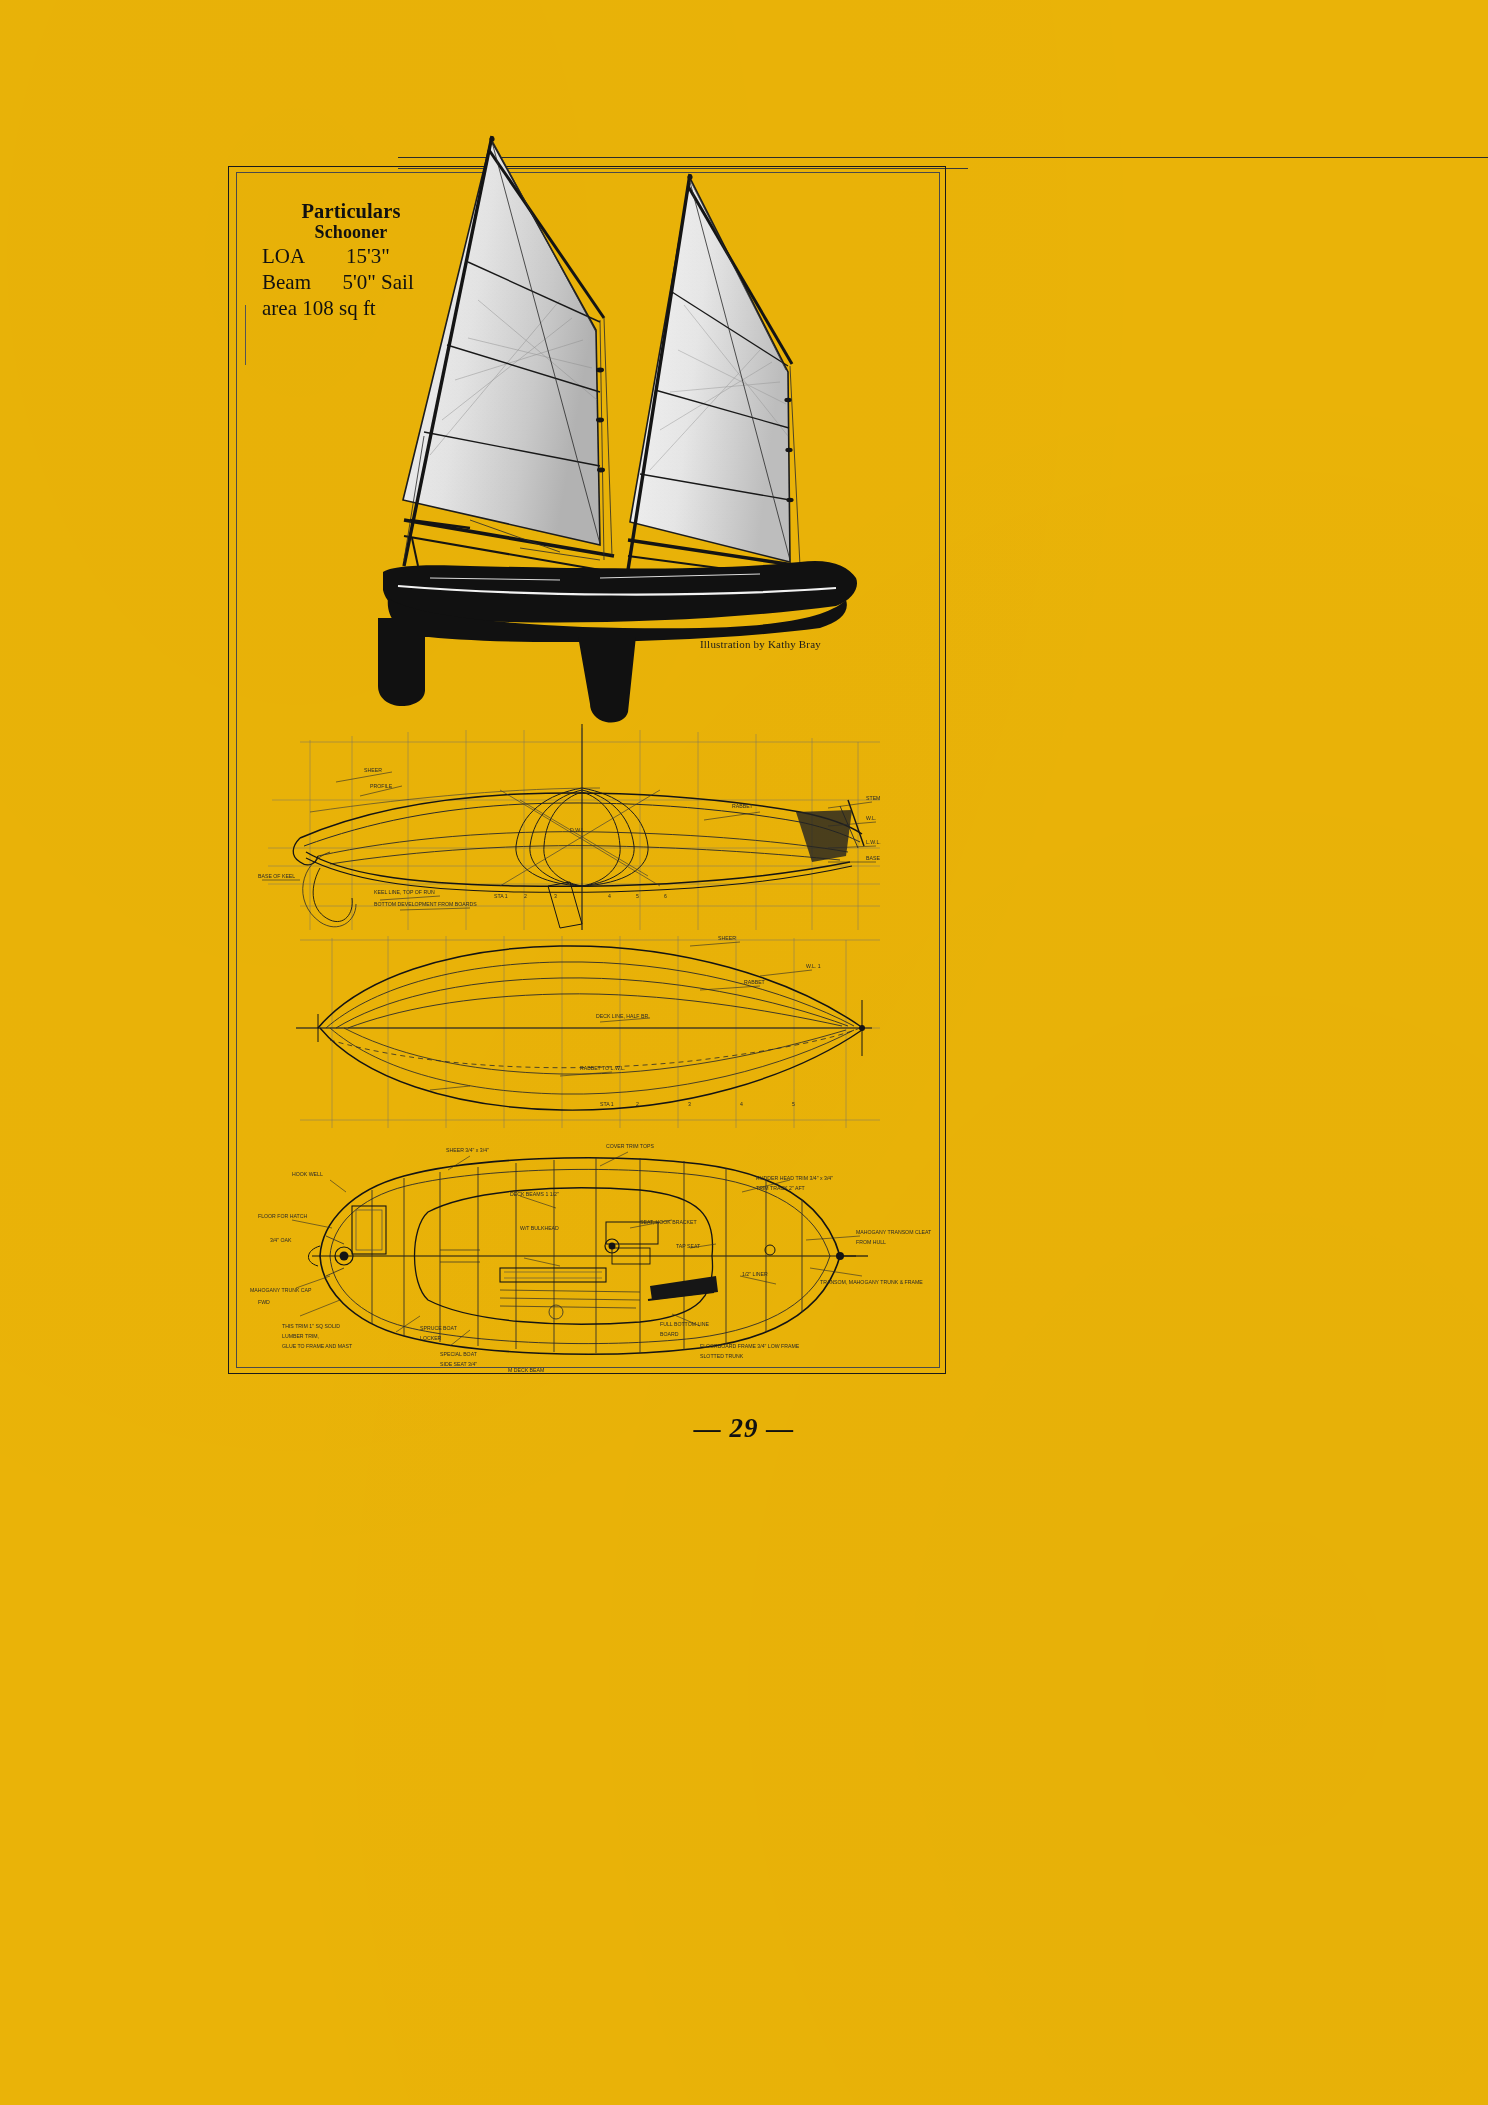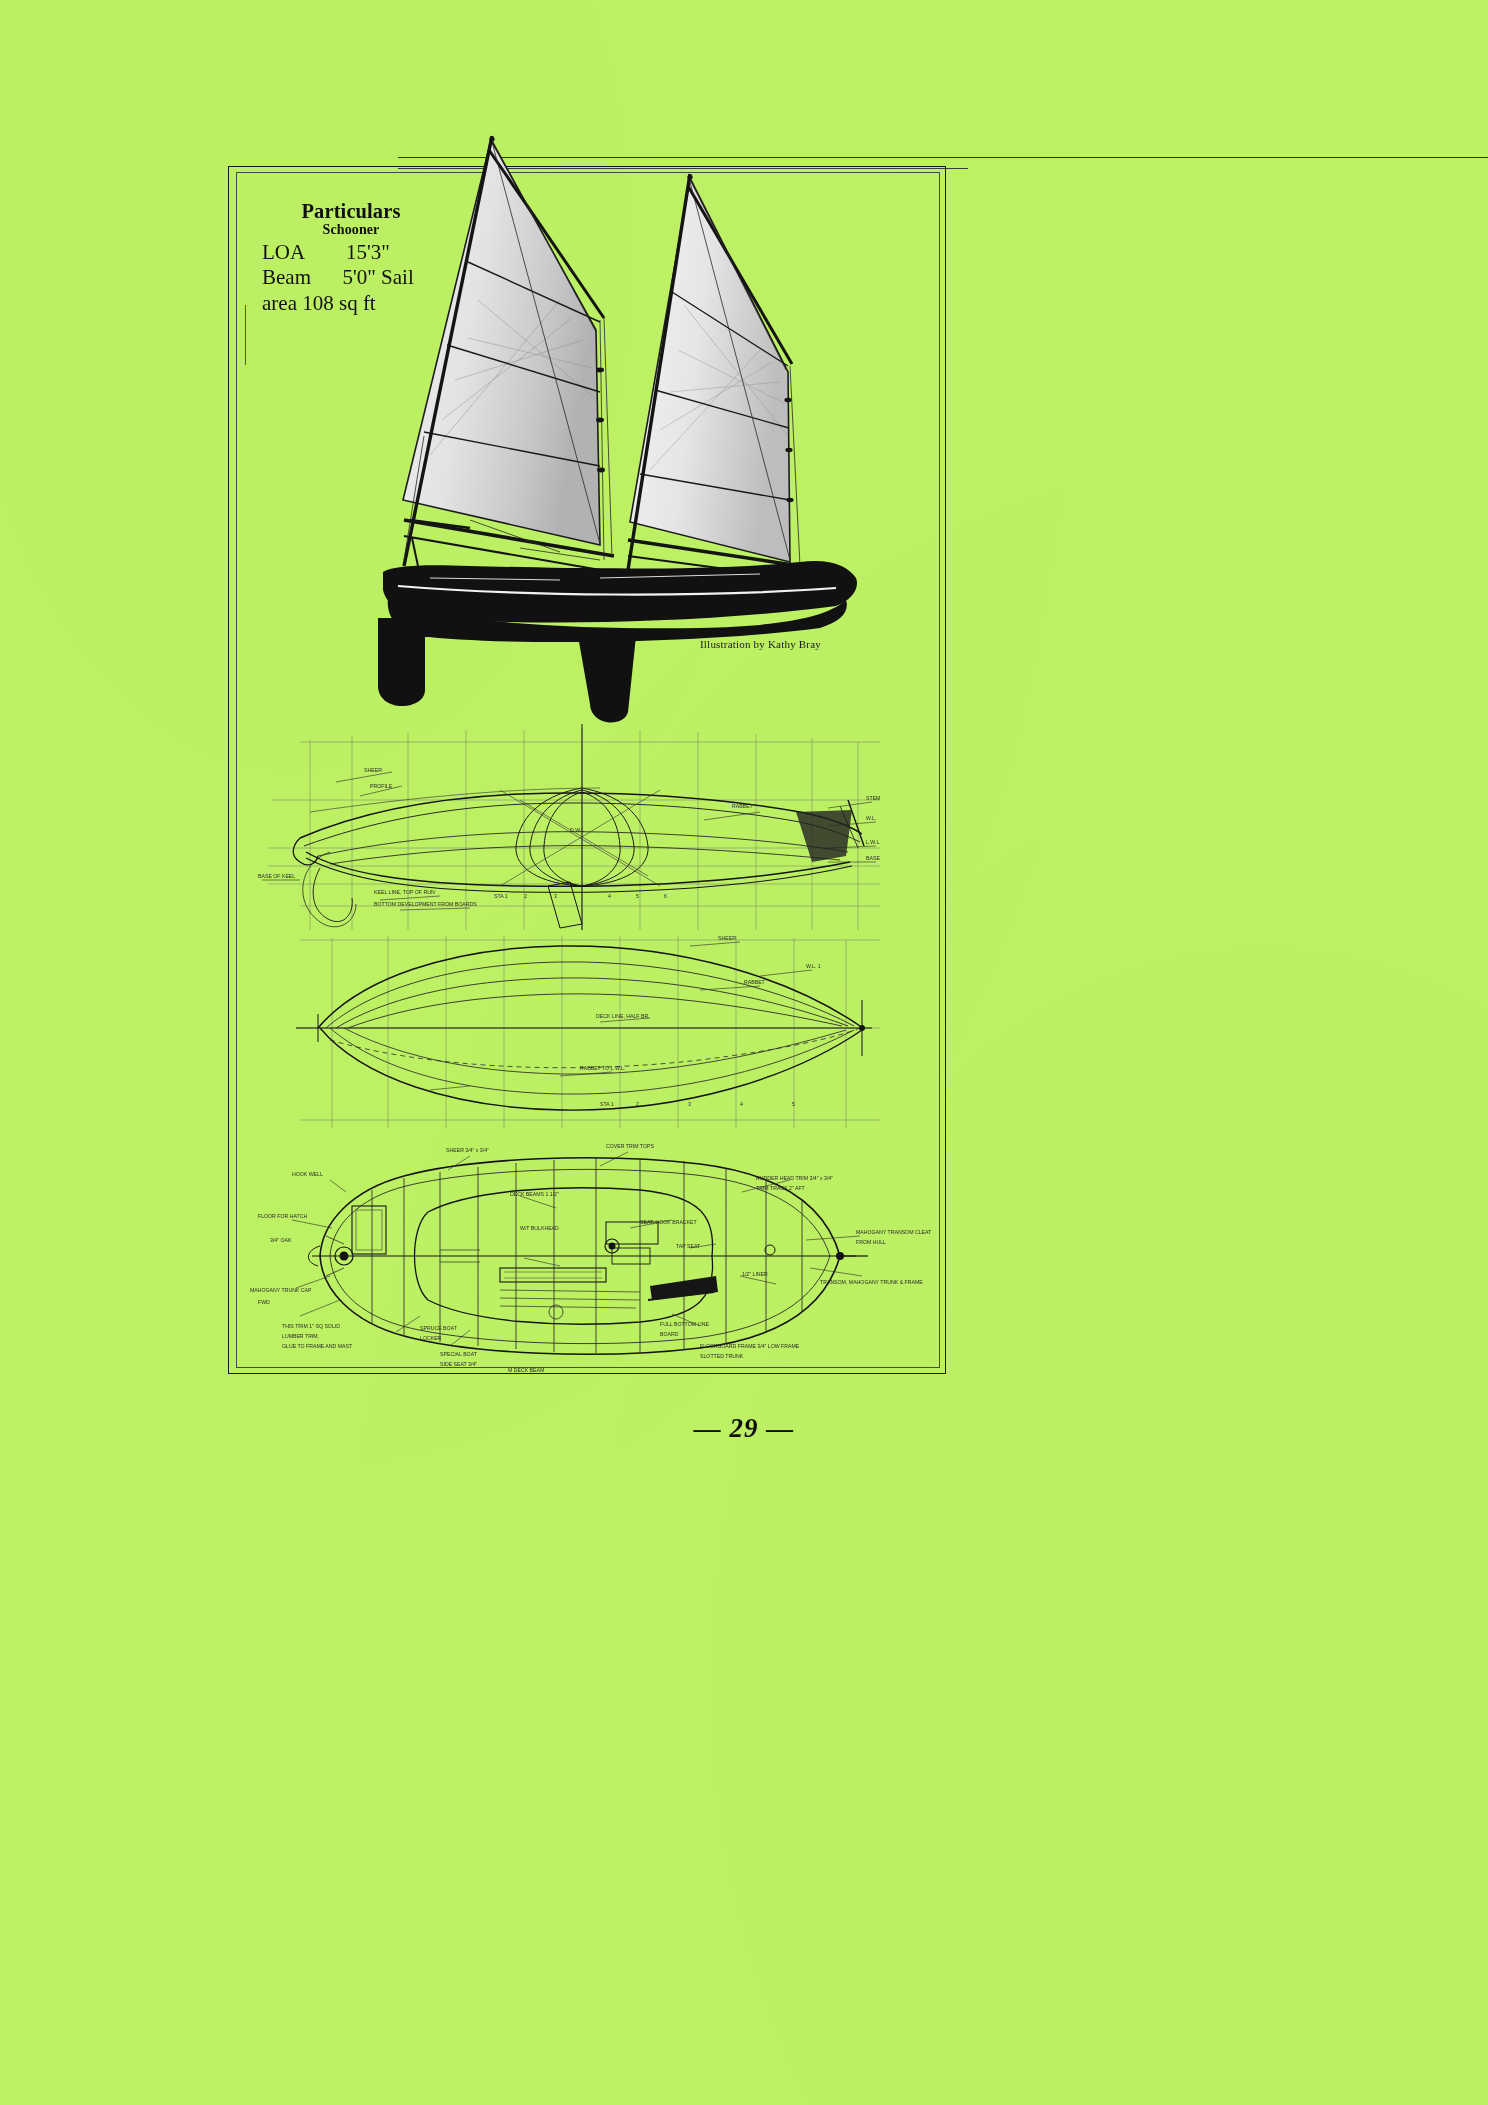--- a/index.html
+++ b/index.html
@@ -11,21 +11,21 @@
     width: 1488px;
     height: 2105px;
     position: relative;
     font-family: "Liberation Serif", "DejaVu Serif", serif;
     overflow: hidden;
   }
 
   .page {
     position: absolute;
     inset: 0;
-    background: #bef264;
+    background: #eab308;
   }
 
   
   .paper-tone {
     position: absolute;
     inset: 0;
     background:
       radial-gradient(ellipse at 20% 12%, rgba(0,0,0,0.012), rgba(0,0,0,0) 60%),
       radial-gradient(ellipse at 85% 80%, rgba(0,0,0,0.015), rgba(0,0,0,0) 62%);
     pointer-events: none;
@@ -69,21 +69,21 @@
     line-height: 1.18;
   }
   .particulars .ptitle {
     font-weight: bold;
     font-size: 20.5px;
     text-align: center;
     letter-spacing: .1px;
   }
   .particulars .ptitle2 {
     font-weight: bold;
-    font-size: 14px;
+    font-size: 18px;
     text-align: center;
     letter-spacing: .1px;
     margin-top: -1px;
   }
   .particulars .prow {
     font-size: 21px;
     margin-top: 1px;
     white-space: pre;
   }
 

